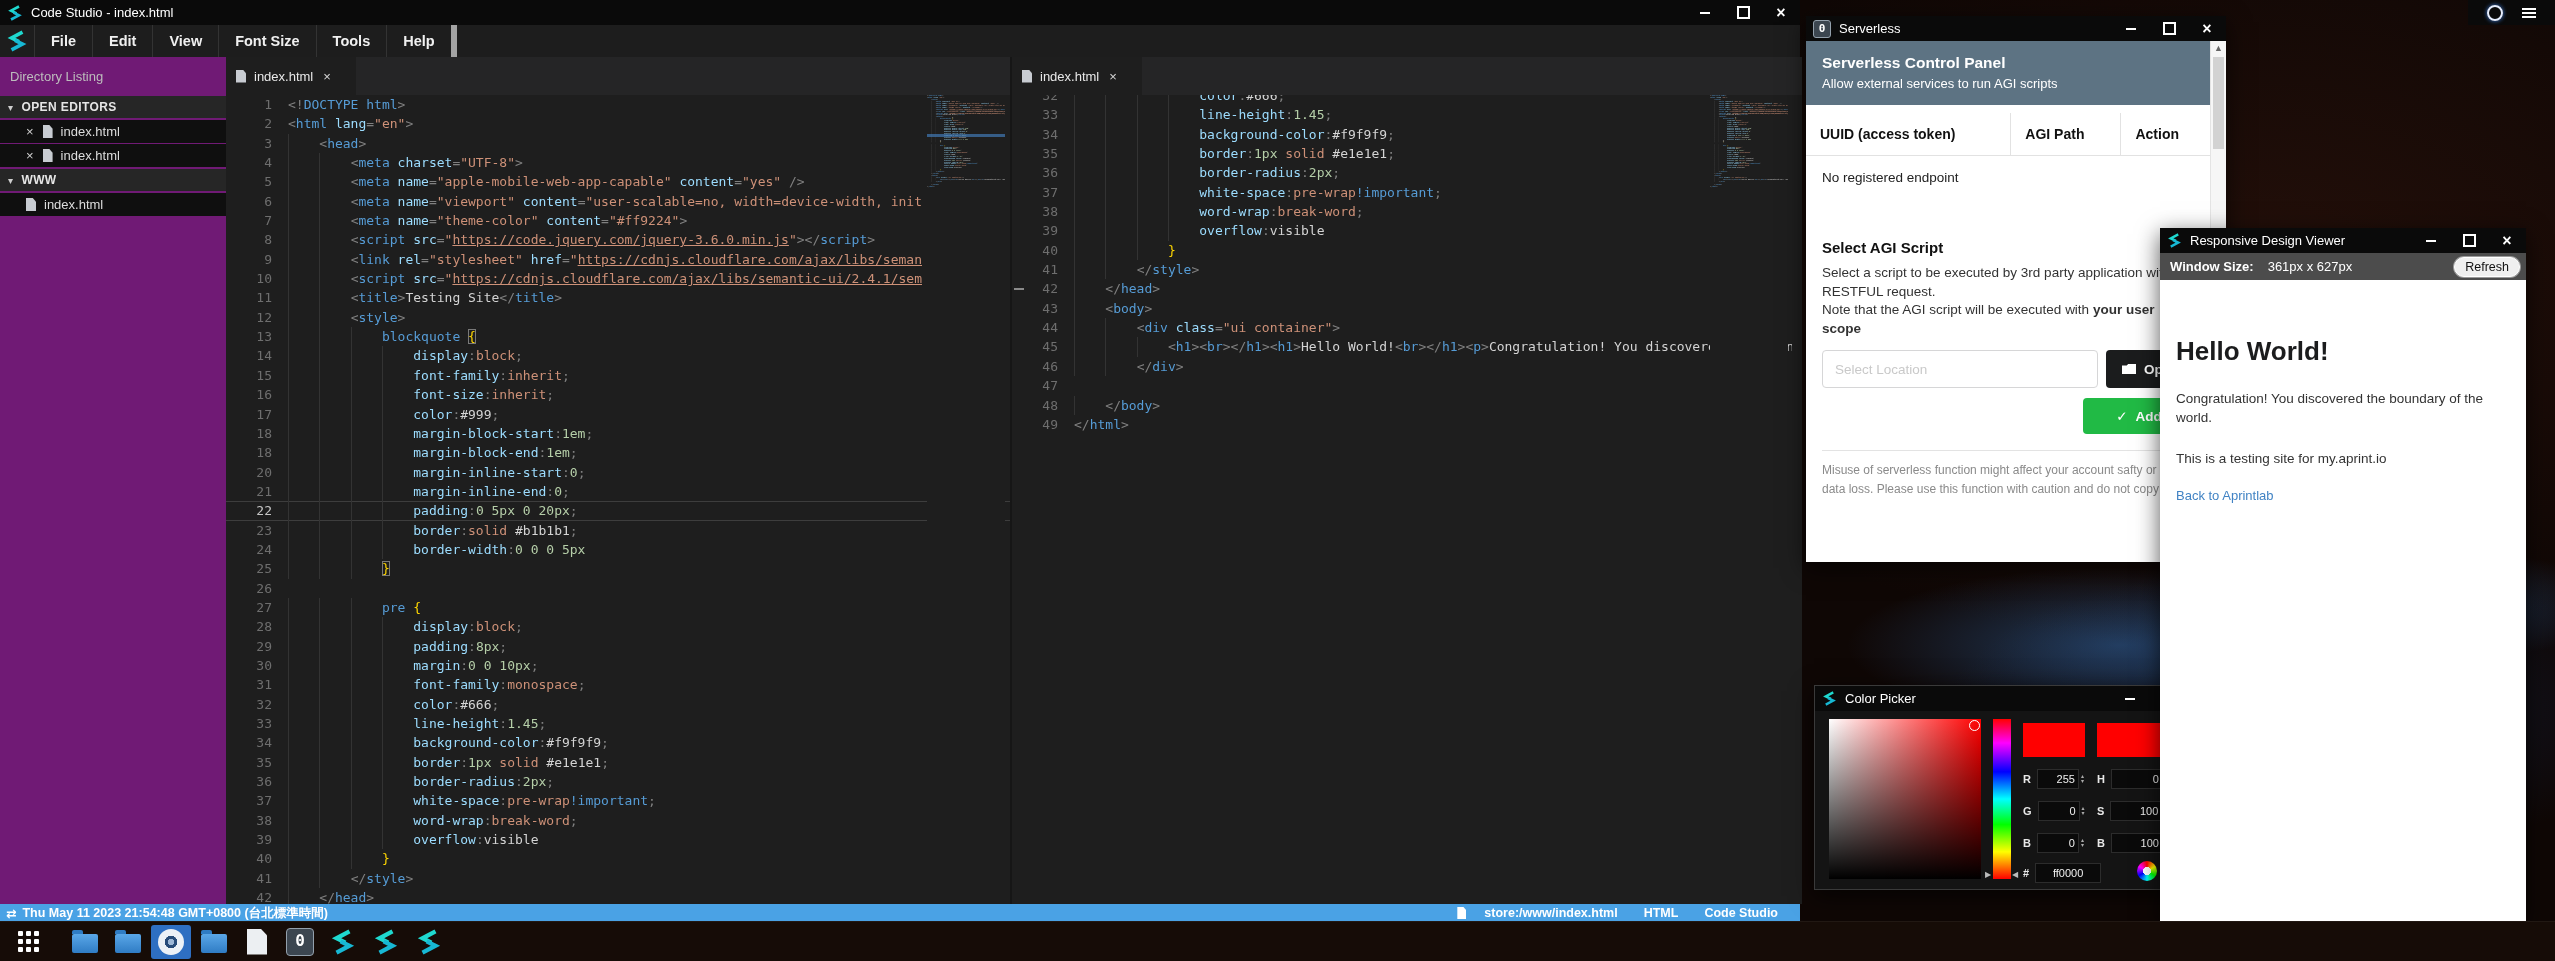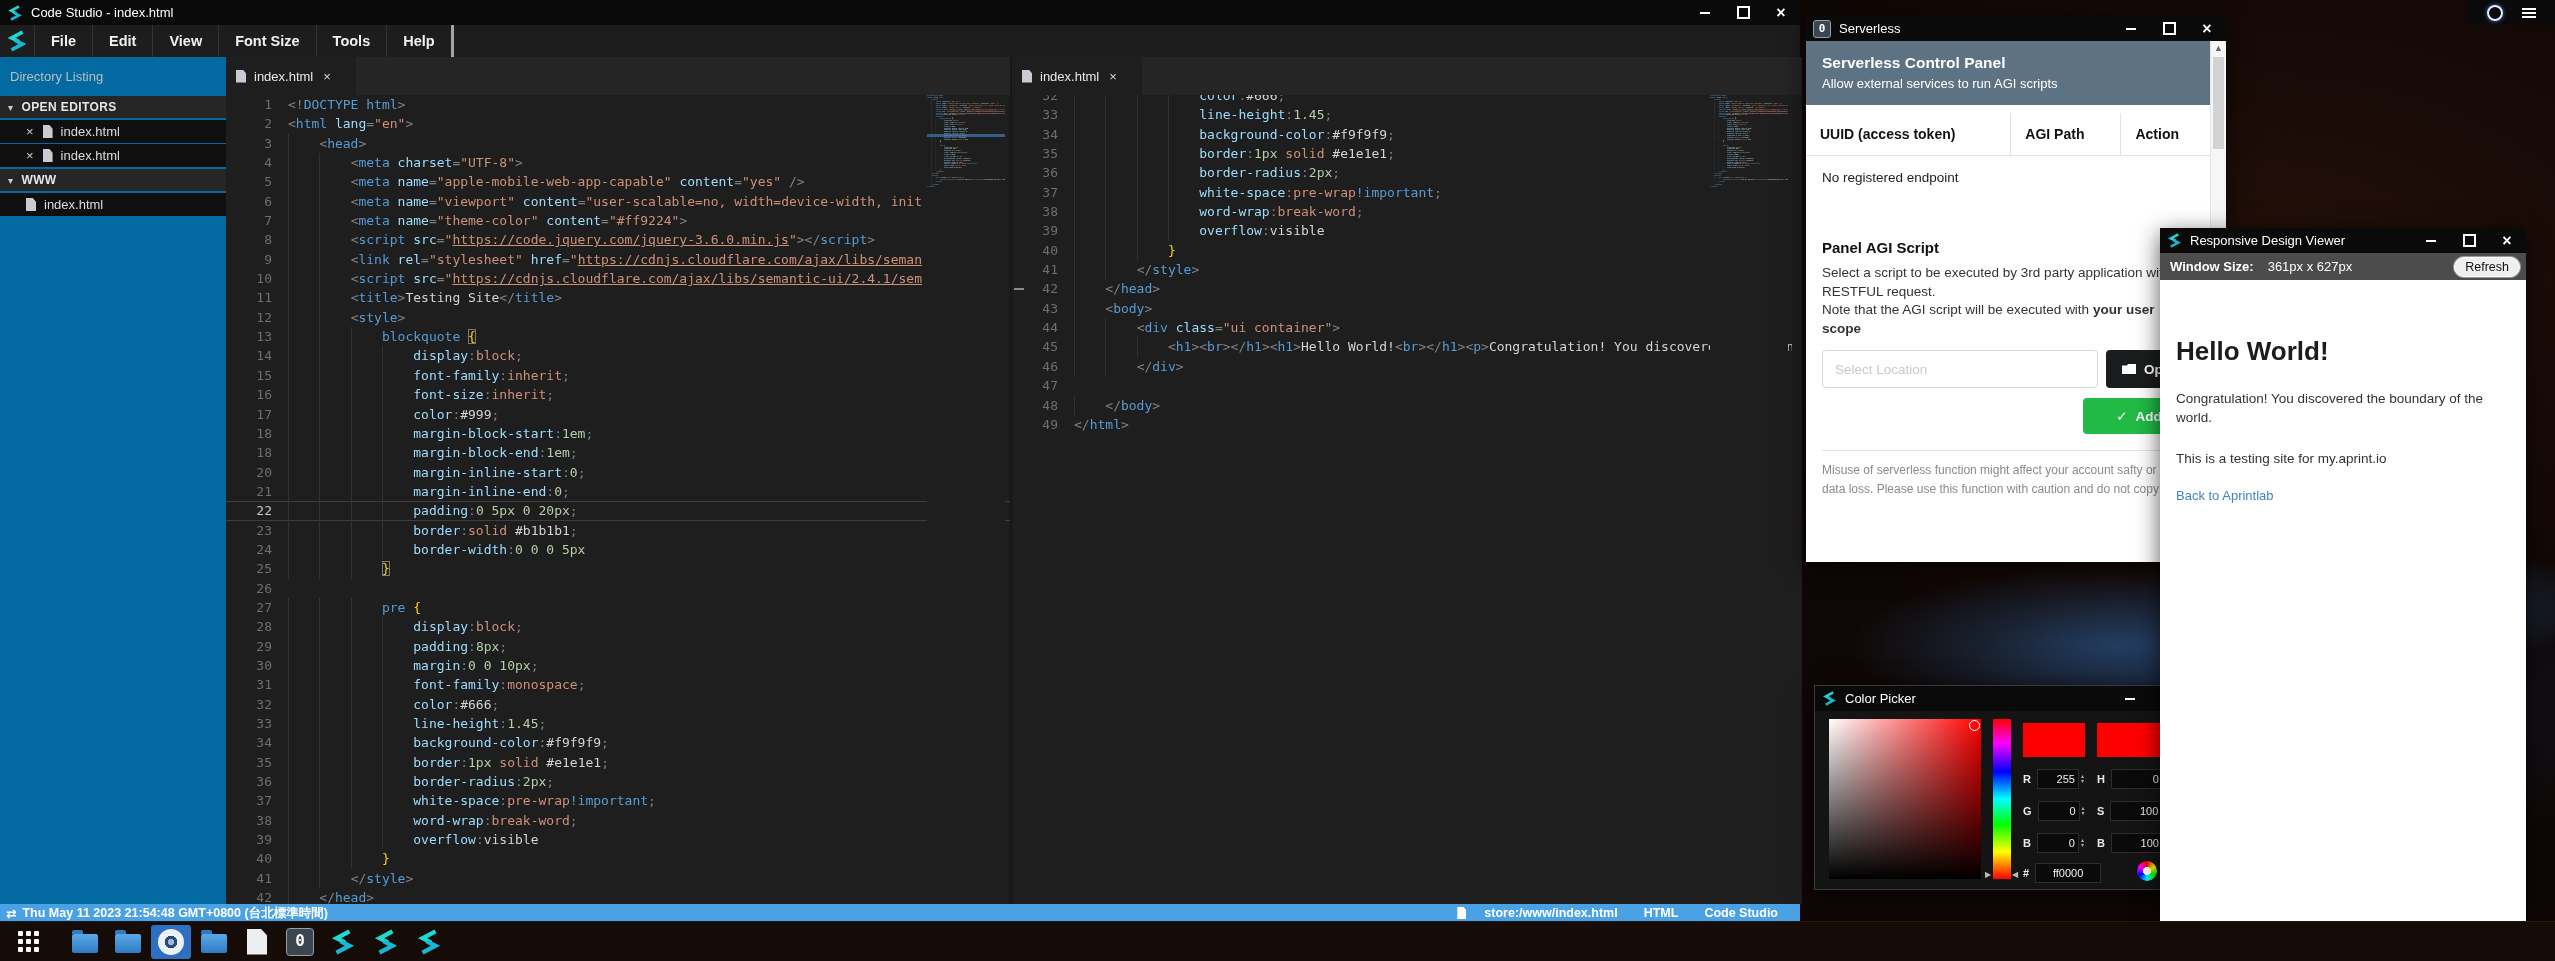--- a/index.html
+++ b/index.html
@@ -20,23 +20,23 @@
   .wc-maxbox{display:inline-block;width:9px;height:9px;border:2px solid #fff;}
   .wc-restore{position:relative;display:inline-block;width:9px;height:9px;border:2px solid #fff;background:#0a0a0a;}
   .wc-restore::before{content:"";position:absolute;left:2px;top:-5px;width:9px;height:9px;border:2px solid #fff;z-index:-1;}
   .wc-close{font-size:16px;font-weight:700;line-height:1;}
   .logo-svg{display:inline-block;}
   
   #codestudio{position:absolute;left:0;top:0;width:1800px;height:922px;background:#1e1e1e;}
   #menubar{position:absolute;left:0;top:25px;right:0;height:32px;background:#1d1d1d;display:flex;align-items:center;border-bottom:1px solid #111;}
   #menubar .menu-logo{width:34px;display:flex;justify-content:center;}
   .menu-item{padding:0 16px;height:100%;display:flex;align-items:center;color:#f0f0f0;font-size:14.5px;font-weight:600;border-left:1px solid #333;}
-  .menu-item:last-child{border-right:3px solid #a3a3a3;}
-  
-  #sidebar{position:absolute;left:0;top:57px;width:226px;bottom:18px;background:#0369a1;color:#ccc;overflow:hidden;}
+  .menu-item:last-child{border-right:6px solid #a3a3a3;}
+  
+  #sidebar{position:absolute;left:0;top:57px;width:226px;bottom:18px;background:#701a75;color:#ccc;overflow:hidden;}
   #sidebar .sb-title{padding:12px 10px 10px;font-size:13px;color:#bdbdbd;}
   .sb-header{display:flex;align-items:center;background:#262626;margin:2px 0;padding:4px 8px;font-size:12px;font-weight:700;letter-spacing:.4px;color:#e6e6e6;}
   .sb-header .chev{margin-right:8px;font-size:10px;color:#cfcfcf;}
   .sb-item{display:flex;align-items:center;background:#0f0f0f;margin:1px 0;padding:4px 8px 4px 26px;font-size:13px;color:#ddd;}
   .sb-item .sb-close{margin-right:9px;color:#cfcfcf;font-size:13px;line-height:1;}
   .fico{display:inline-block;width:10px;height:13px;background:#c8ccd2;clip-path:polygon(0 0,68% 0,100% 28%,100% 100%,0 100%);margin-right:8px;flex:none;}
   
   .pane{position:absolute;top:57px;bottom:18px;background:#1e1e1e;overflow:hidden;}
   #pane1{left:226px;width:784px;}
   #pane2{left:1010px;width:790px;border-left:2px solid #161616;}
@@ -443,21 +443,21 @@
       <table class="sl-table">
         <thead>
             <tr id="sl-cols">
               <th>UUID (access token)</th>
               <th>AGI Path</th>
               <th>Action</th>
             </tr>
           </thead>
       </table>
       <div class="sl-empty">No registered endpoint</div>
-      <div class="sl-select-h">Panel AGI Script</div>
+      <div class="sl-select-h">Select AGI Script</div>
       <div class="sl-desc" id="sl-desc">
           <div><span>Select a script to be executed by 3rd party application with a</span></div>
           <div><span>RESTFUL request.</span></div>
           <div><span>Note that the AGI script will be executed with </span><span class="b">your user</span></div>
           <div><span class="b">scope</span></div>
         </div>
       <div class="sl-input-row">
         <input class="sl-input" placeholder="Select Location" style="">
         <button class="sl-open-btn">
           <span class="fold-ico"></span>

